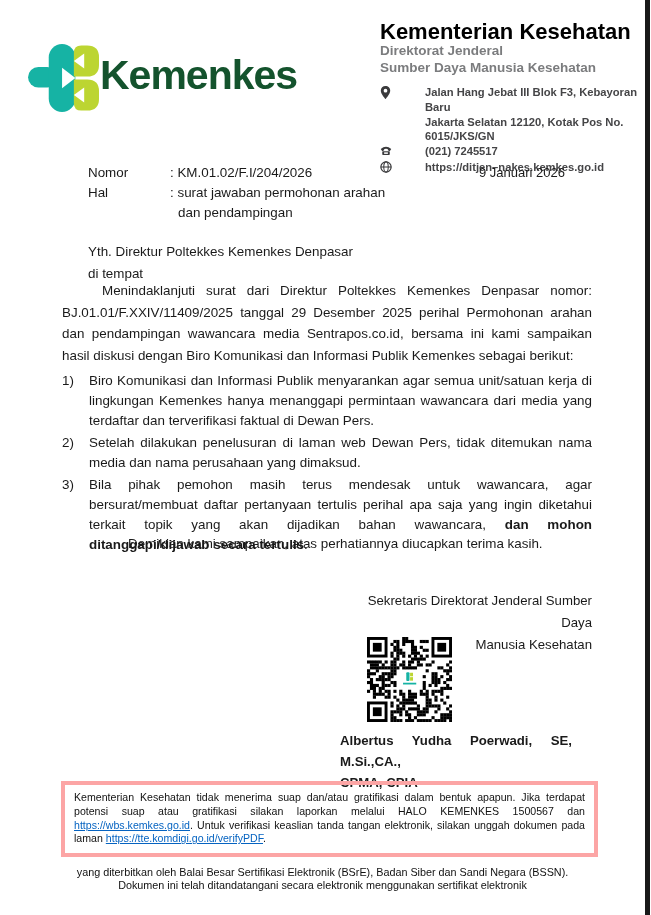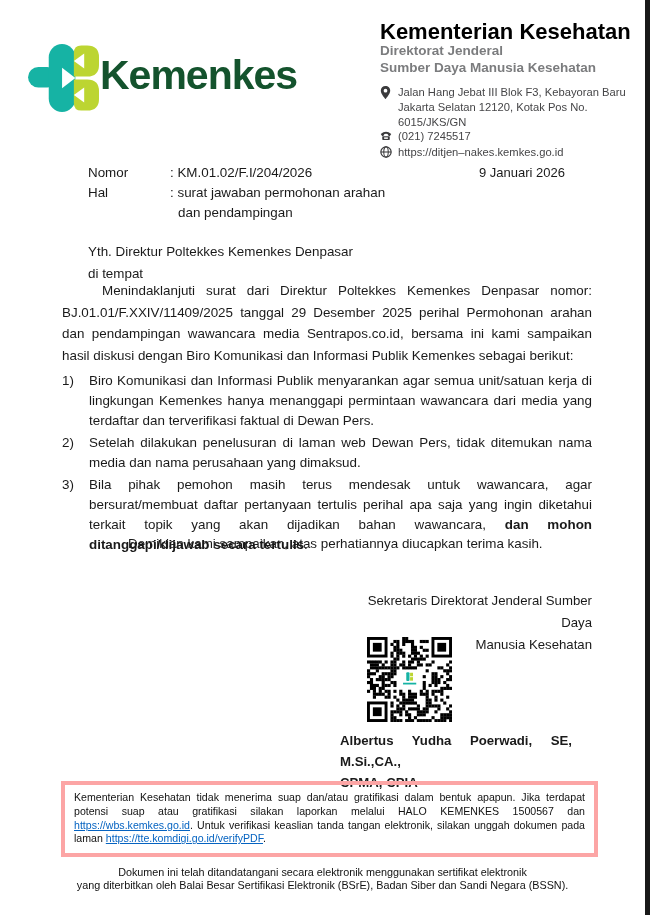--- a/index.html
+++ b/index.html
@@ -8,22 +8,22 @@
   .edge-strip{position:absolute;top:0;right:1px;width:5px;height:915px;background:#191919;}
 
   
   .logo-mark{position:absolute;left:28px;top:44px;}
   .wordmark{position:absolute;left:100px;top:52px;font-size:41px;font-weight:800;
             letter-spacing:-1px;color:#14532d;}
   .hdr-right{position:absolute;left:380px;top:22px;width:262px;}
   .hdr-ministry{font-size:22px;font-weight:bold;color:#000000;line-height:20px;}
   .hdr-dir{font-size:13.5px;font-weight:bold;color:#7b7c7e;line-height:17px;}
   .hdr-contacts{margin-top:9px;}
-  .contact-row{display:flex;align-items:flex-start;font-size:11.2px;font-weight:normal;
-               color:#454547;line-height:14.8px;}
+  .contact-row{display:flex;align-items:flex-start;font-size:11.2px;font-weight:bold;
+               color:#454547;line-height:14.8px;gap:27px;}
   .contact-icon{width:13px;flex:0 0 13px;margin-right:5px;padding-top:1px;}
   .contact-text{flex:1;}
 
   
   .meta{position:absolute;left:88px;top:163px;font-size:13.4px;line-height:20px;}
   .meta-row{display:flex;}
   .meta-label{width:82px;}
   .meta-cont{padding-left:90px;}
   .letter-date{position:absolute;left:479px;top:163px;font-size:13px;line-height:20px;}
 
@@ -465,16 +465,16 @@
   </div>
 
   <div class="sig-name">
     <div class="j">Albertus Yudha Poerwadi, SE, M.Si.,CA.,</div>
     <div>CPMA, CPIA</div>
   </div>
 
   <div class="footer-box"><span>Kementerian Kesehatan tidak menerima suap dan/atau gratifikasi dalam bentuk apapun. Jika terdapat potensi suap atau gratifikasi silakan laporkan melalui HALO KEMENKES 1500567 dan </span><span class="link">https://wbs.kemkes.go.id</span><span>. Untuk verifikasi keaslian tanda tangan elektronik, silakan unggah dokumen pada laman </span><span class="link">https://tte.komdigi.go.id/verifyPDF</span><span>.</span></div>
 
   <div class="bottom-note">
+    <div>yang diterbitkan oleh Balai Besar Sertifikasi Elektronik (BSrE), Badan Siber dan Sandi Negara (BSSN).</div>
     <div>Dokumen ini telah ditandatangani secara elektronik menggunakan sertifikat elektronik</div>
-    <div>yang diterbitkan oleh Balai Besar Sertifikasi Elektronik (BSrE), Badan Siber dan Sandi Negara (BSSN).</div>
   </div>
 </div>
 
 </body></html>

